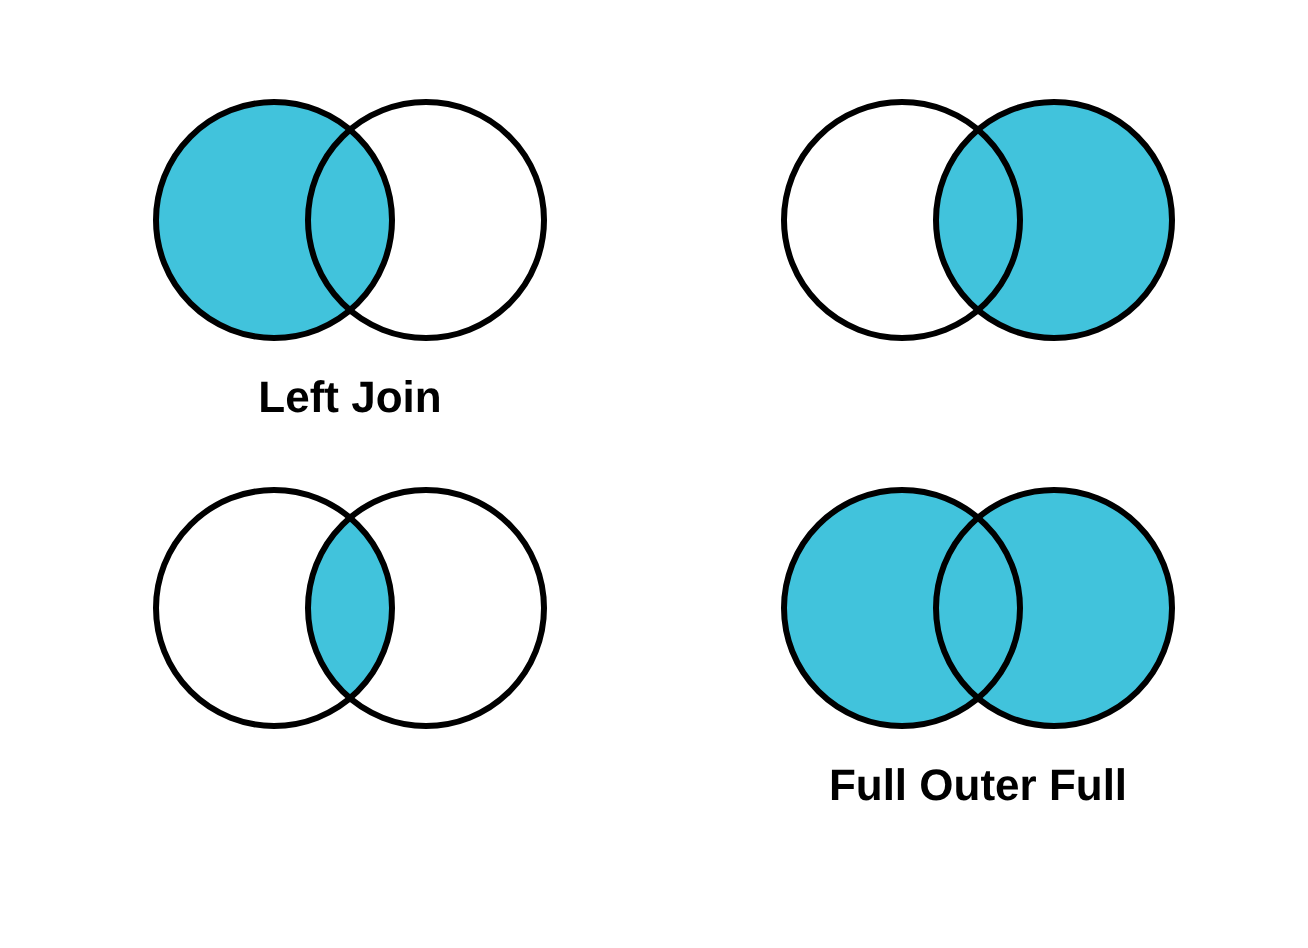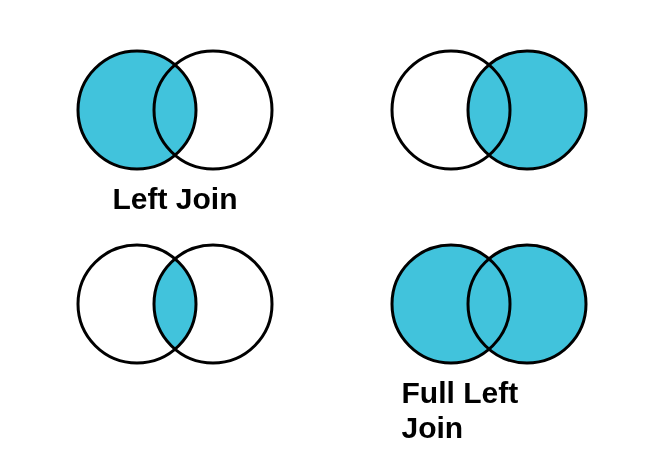--- a/index.html
+++ b/index.html
@@ -31,23 +31,23 @@
     display: block;
   }
   .outline {
     fill: none;
     stroke: #000000;
     stroke-width: 3;
   }
   .label {
     margin-top: 7px;
     max-width: 175px;
-    text-align: left;
+    text-align: right;
     font-weight: bold;
-    font-size: 30px;
+    font-size: 22px;
     line-height: 35px;
     color: #000000;
     letter-spacing: 0;
   }
 </style>
 </head>
 <body>
 
 <div class="grid">
 
@@ -103,16 +103,16 @@
         <clipPath id="clip-c3">
             <circle cx="62" cy="64" r="59"></circle>
           </clipPath>
       </defs>
       <circle cx="62" cy="64" r="59" fill="#41C3DC"></circle>
       <circle cx="138" cy="64" r="59" fill="#41C3DC"></circle>
       <circle cx="138" cy="64" r="59" clip-path="url(#clip-c3)" fill="#41C3DC"></circle>
       <circle class="outline" cx="62" cy="64" r="59" stroke="#000000"></circle>
       <circle class="outline" cx="138" cy="64" r="59" stroke="#000000"></circle>
     </svg>
-    <div class="label">Full Left Join</div>
+    <div class="label">Full Outer Full</div>
   </div>
 
 </div>
 
 </body></html>

